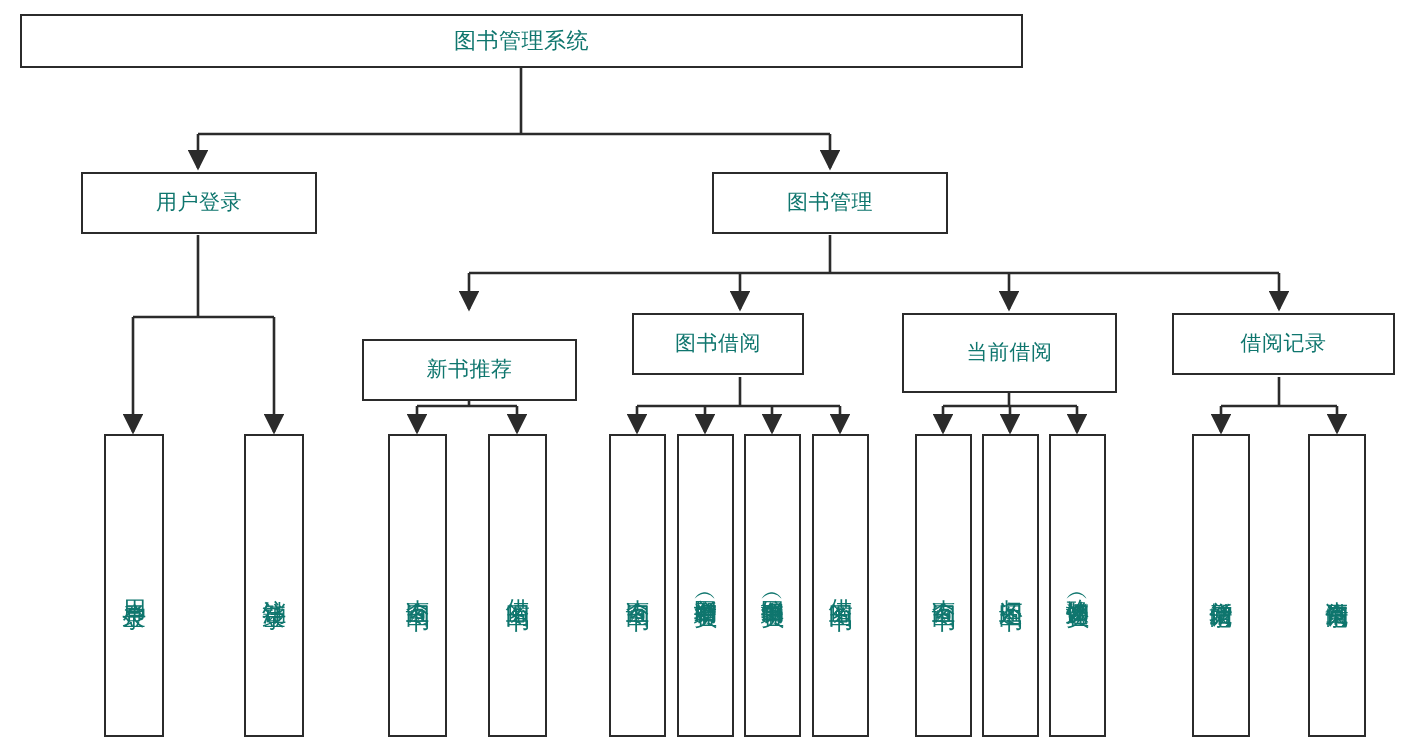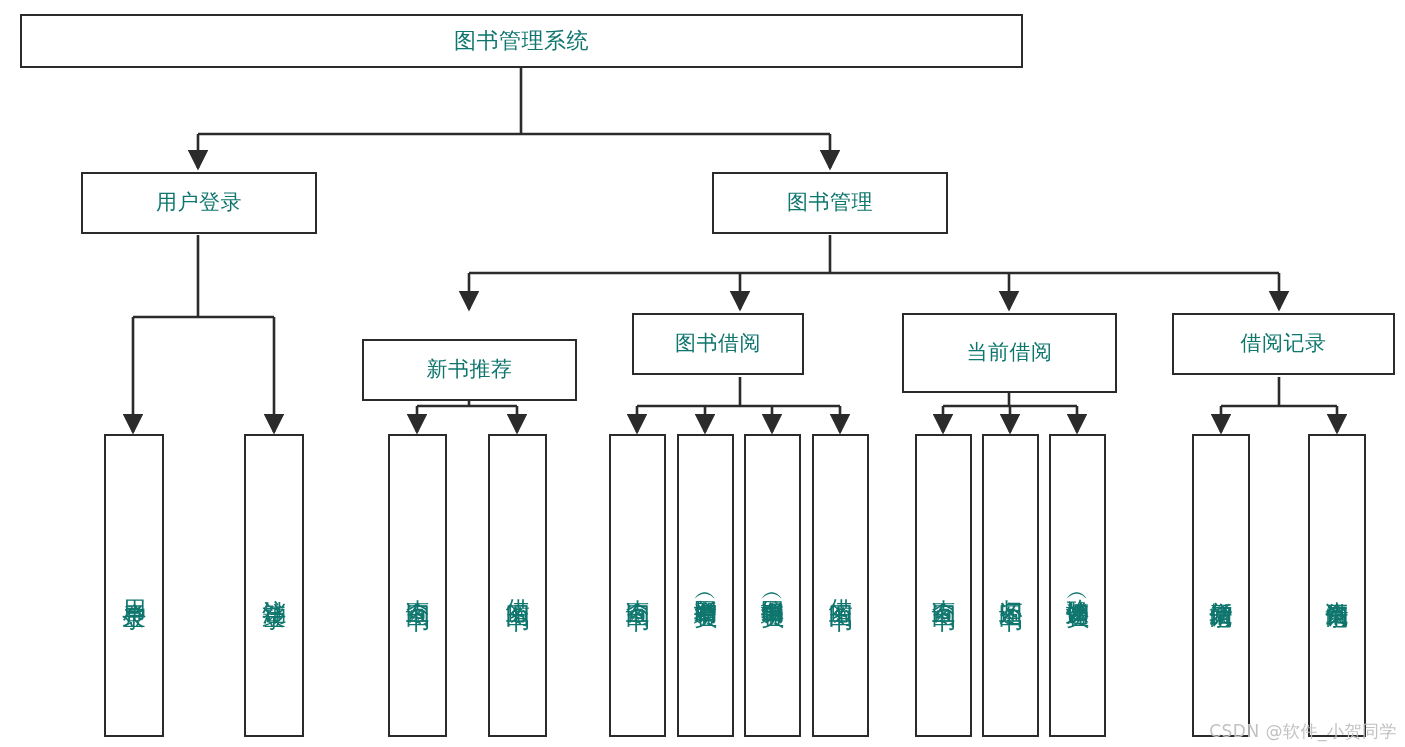--- a/index.html
+++ b/index.html
@@ -191,15 +191,14 @@
     <span class="label">确认归还（管理员）</span>
   </div>
 
   <div class="node vert compact" style="left:1192px; top:434px; width:58px; height:303px;">
     <span class="label">新增借阅记录</span>
   </div>
   <div class="node vert compact" style="left:1308px; top:434px; width:58px; height:303px;">
     <span class="label">查询借阅记录</span>
   </div>
 
-  <div class="watermark">CSDN @软件_小贺同学</div>
 
 </div>
 
 </body></html>

